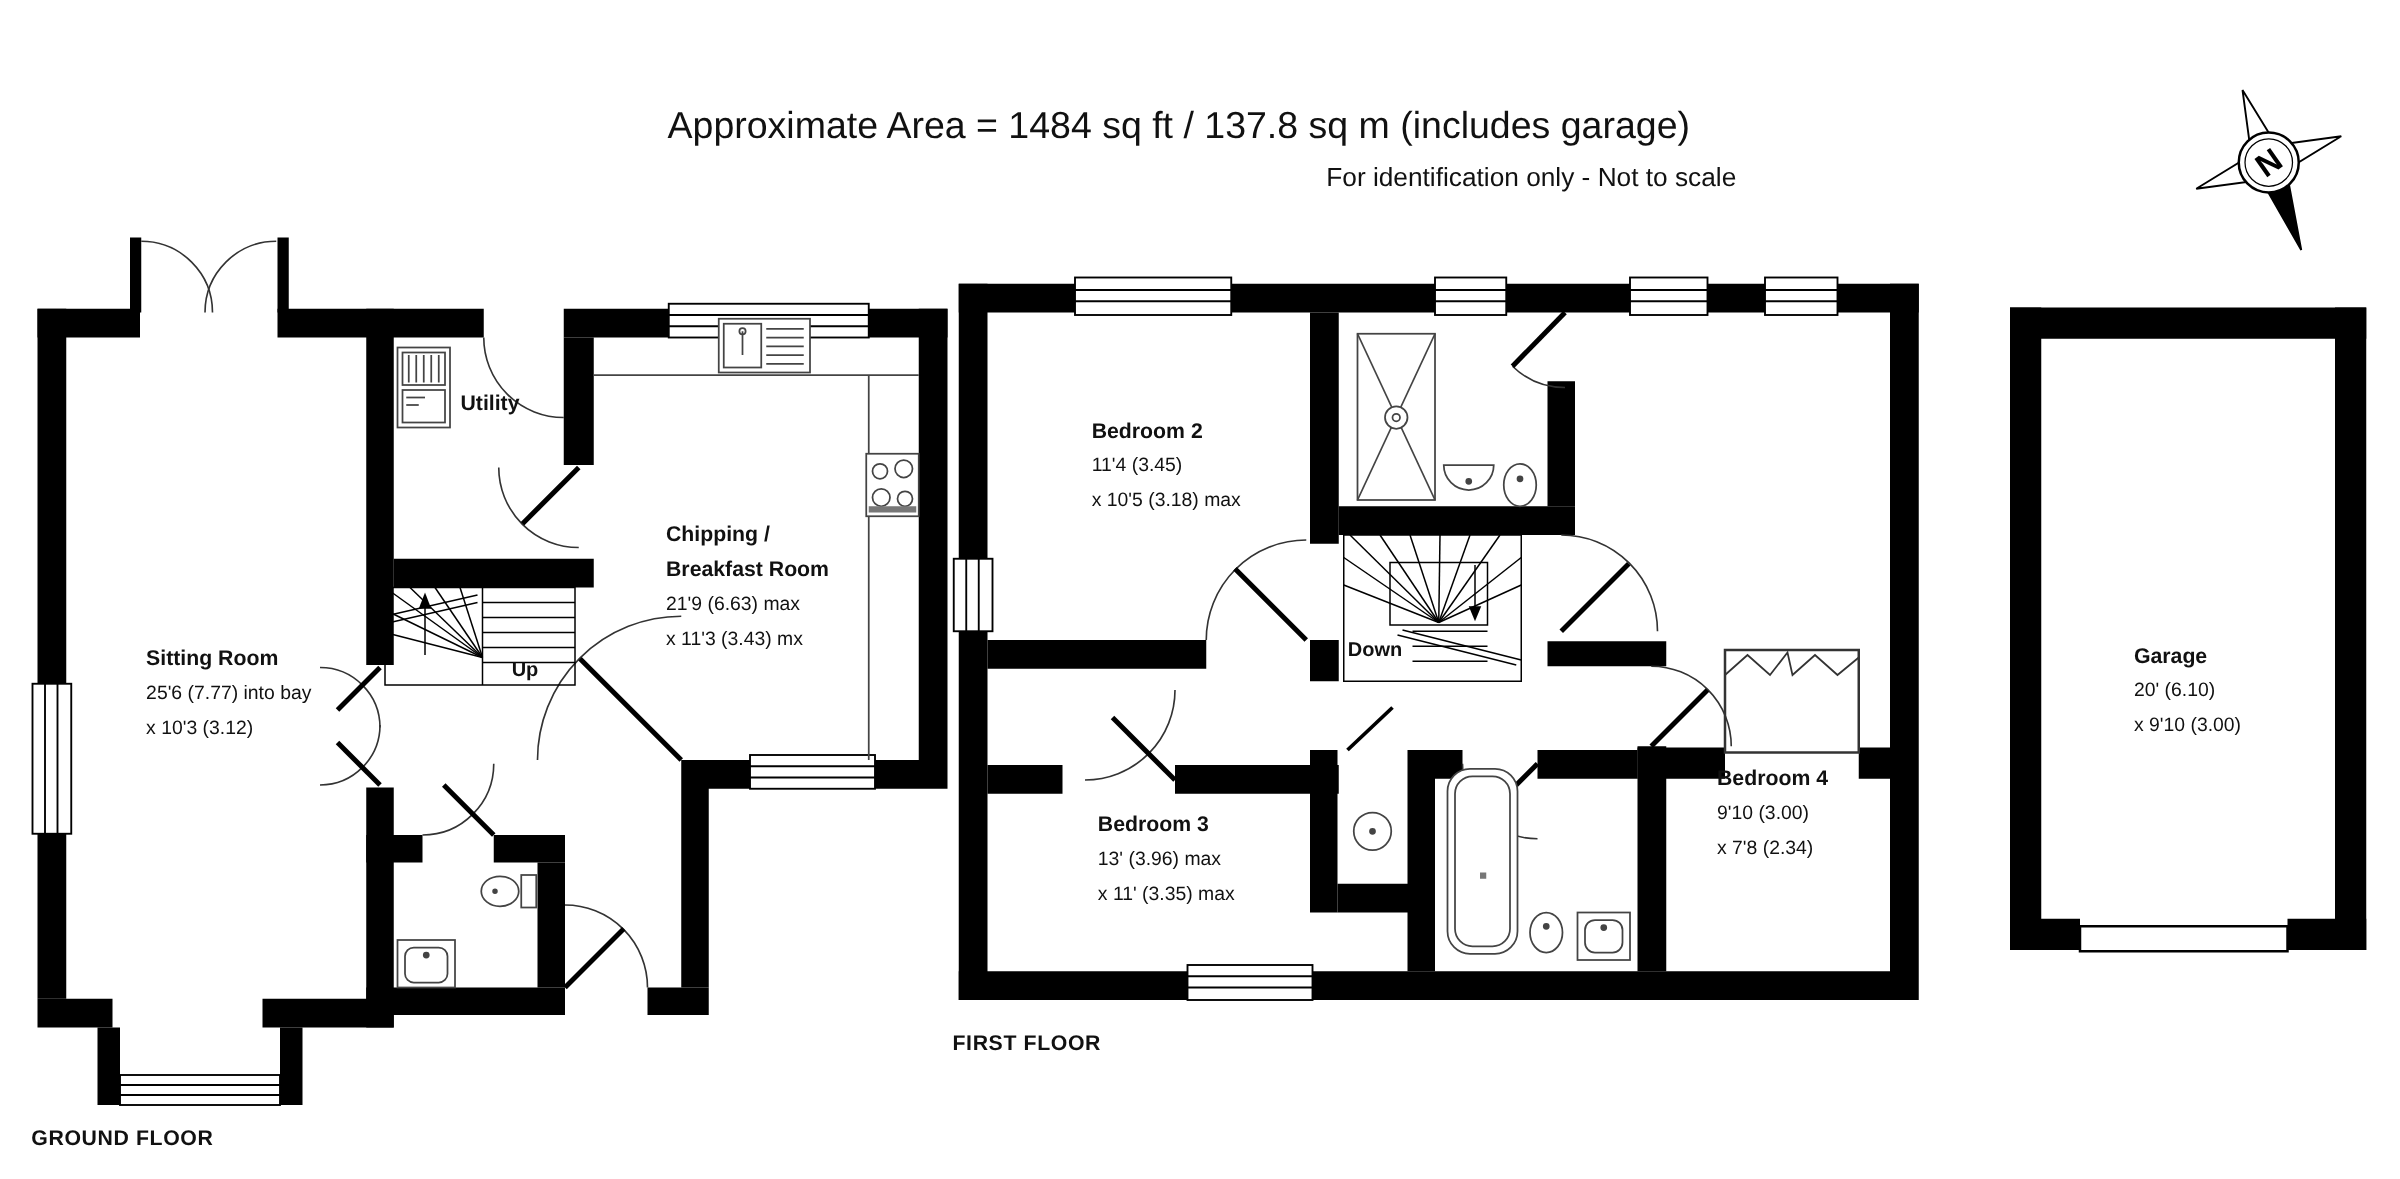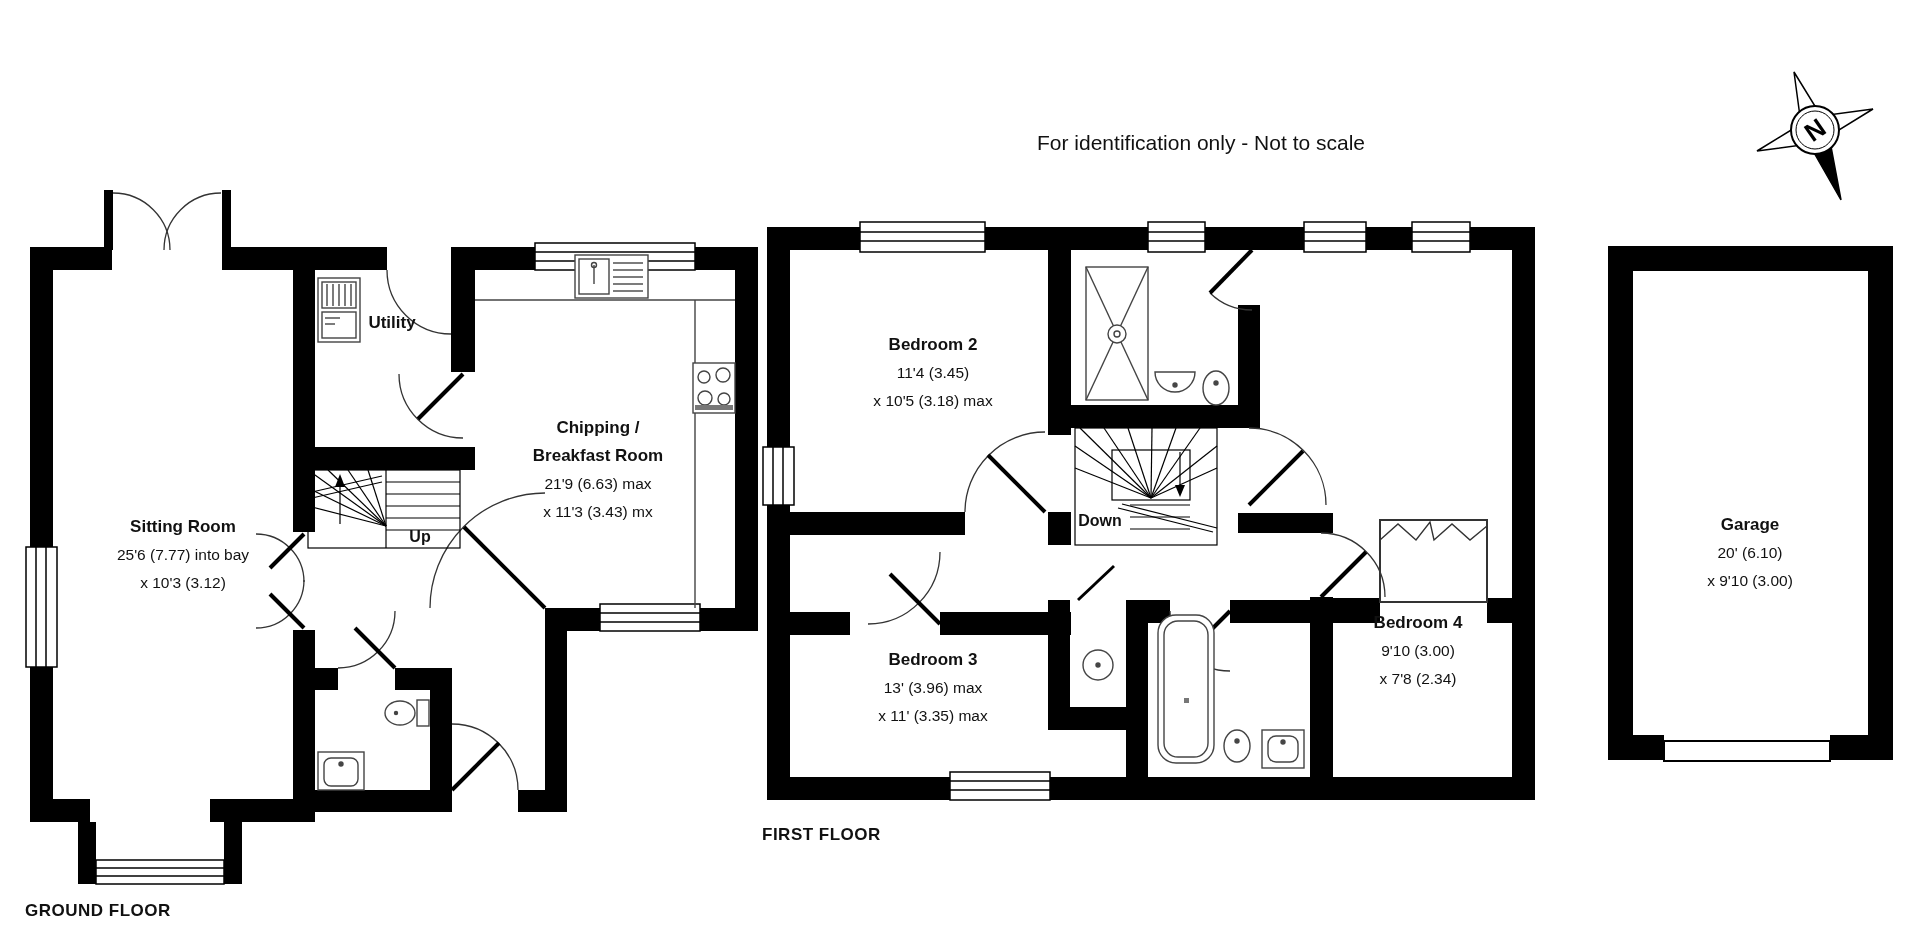--- a/index.html
+++ b/index.html
@@ -2,23 +2,23 @@
 <html><head>
 <meta charset="utf-8">
 <style>
   html,body{margin:0;padding:0;background:#fff;}
   #canvas{position:relative;width:1920px;height:943px;background:#fff;overflow:hidden;
           font-family:"Liberation Sans",sans-serif;color:#111;}
   #plan-svg{position:absolute;left:0;top:0;}
   .txt{position:absolute;white-space:nowrap;}
   .title{font-size:46px;font-weight:bold;letter-spacing:1px;transform:translateX(-50%);}
   .subtitle{font-size:30px;transform:translateX(-50%);}
-  .disclaimer{font-size:21px;transform:translateX(-100%);}
+  .disclaimer{font-size:21px;transform:translateX(-100%);margin-left:24px;}
   .floor-label{font-size:17px;font-weight:bold;letter-spacing:.5px;}
-  .room-label{position:absolute;transform:translateX(-50%);text-align:center;line-height:28px;}
+  .room-label{position:absolute;transform:translateX(-50%);text-align:left;line-height:28px;}
   .room-name{font-size:17px;font-weight:bold;}
   .room-dim{font-size:15.5px;}
   .small-label{font-size:16px;font-weight:bold;transform:translateX(-50%);}
 </style>
 </head>
 <body>
 
 <div id="canvas">
 
 <svg id="plan-svg" width="1920" height="943" viewBox="0 0 1920 943">
@@ -302,20 +302,21 @@
 
   <g>
     <polygon points="1794,72 1821,116 1873,109 1829,136 1841,200 1809,144 1757,151 1801,124" fill="#fff" stroke="#000" stroke-width="1.5"></polygon>
     <polygon points="1829,136 1841,200 1809,144" fill="#000"></polygon>
     <circle cx="1815" cy="130" r="24" fill="#fff" stroke="#000" stroke-width="2"></circle>
     <circle cx="1815" cy="130" r="19" fill="none" stroke="#000" stroke-width="1"></circle>
     <text x="1815" y="139" text-anchor="middle" font-size="26" font-weight="bold" font-family="Liberation Sans, sans-serif" transform="rotate(-35 1815 130)">N</text>
   </g>
 </svg>
 
+  <div class="txt subtitle" style="left:943px;top:84px">Approximate Area = 1484 sq ft / 137.8 sq m (includes garage)</div>
   <div class="txt disclaimer" style="left:1365px;top:131px">For identification only - Not to scale</div>
 
   <div class="txt floor-label" style="left:25px;top:901px">GROUND FLOOR</div>
   <div class="txt floor-label" style="left:762px;top:825px">FIRST FLOOR</div>
 
   <div class="room-label" style="left:183px;top:513px">
     <div class="room-name">Sitting Room</div>
     <div class="room-dim">25'6 (7.77) into bay</div>
     <div class="room-dim">x 10'3 (3.12)</div>
   </div>

